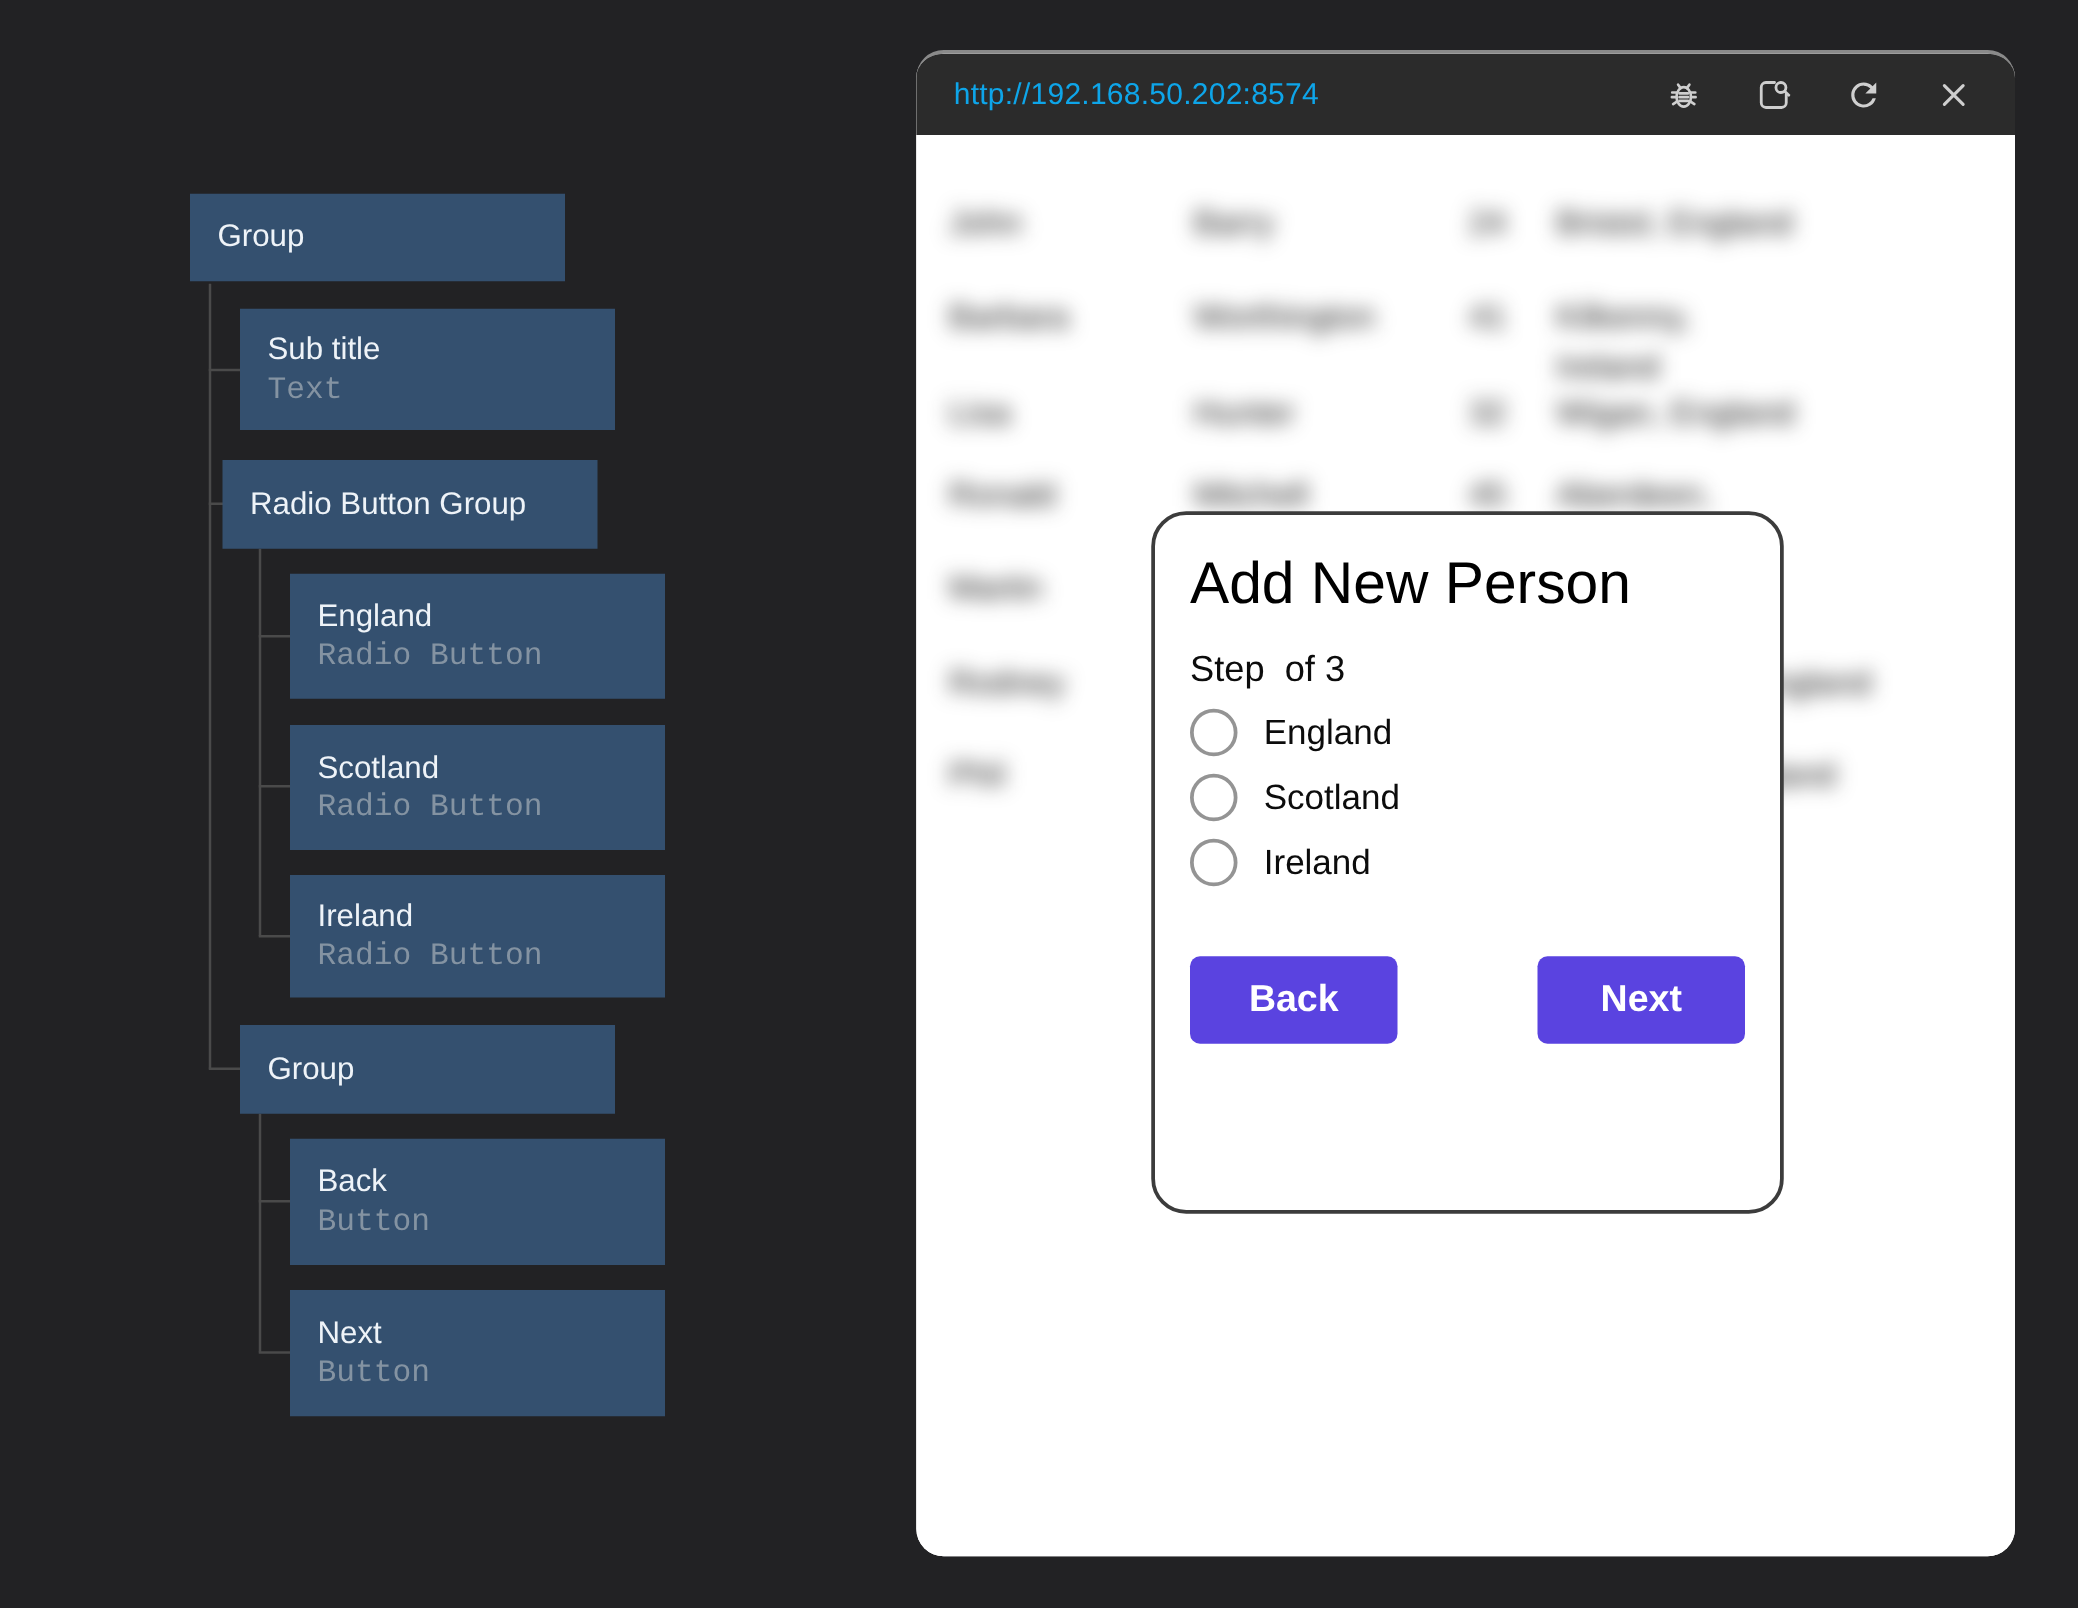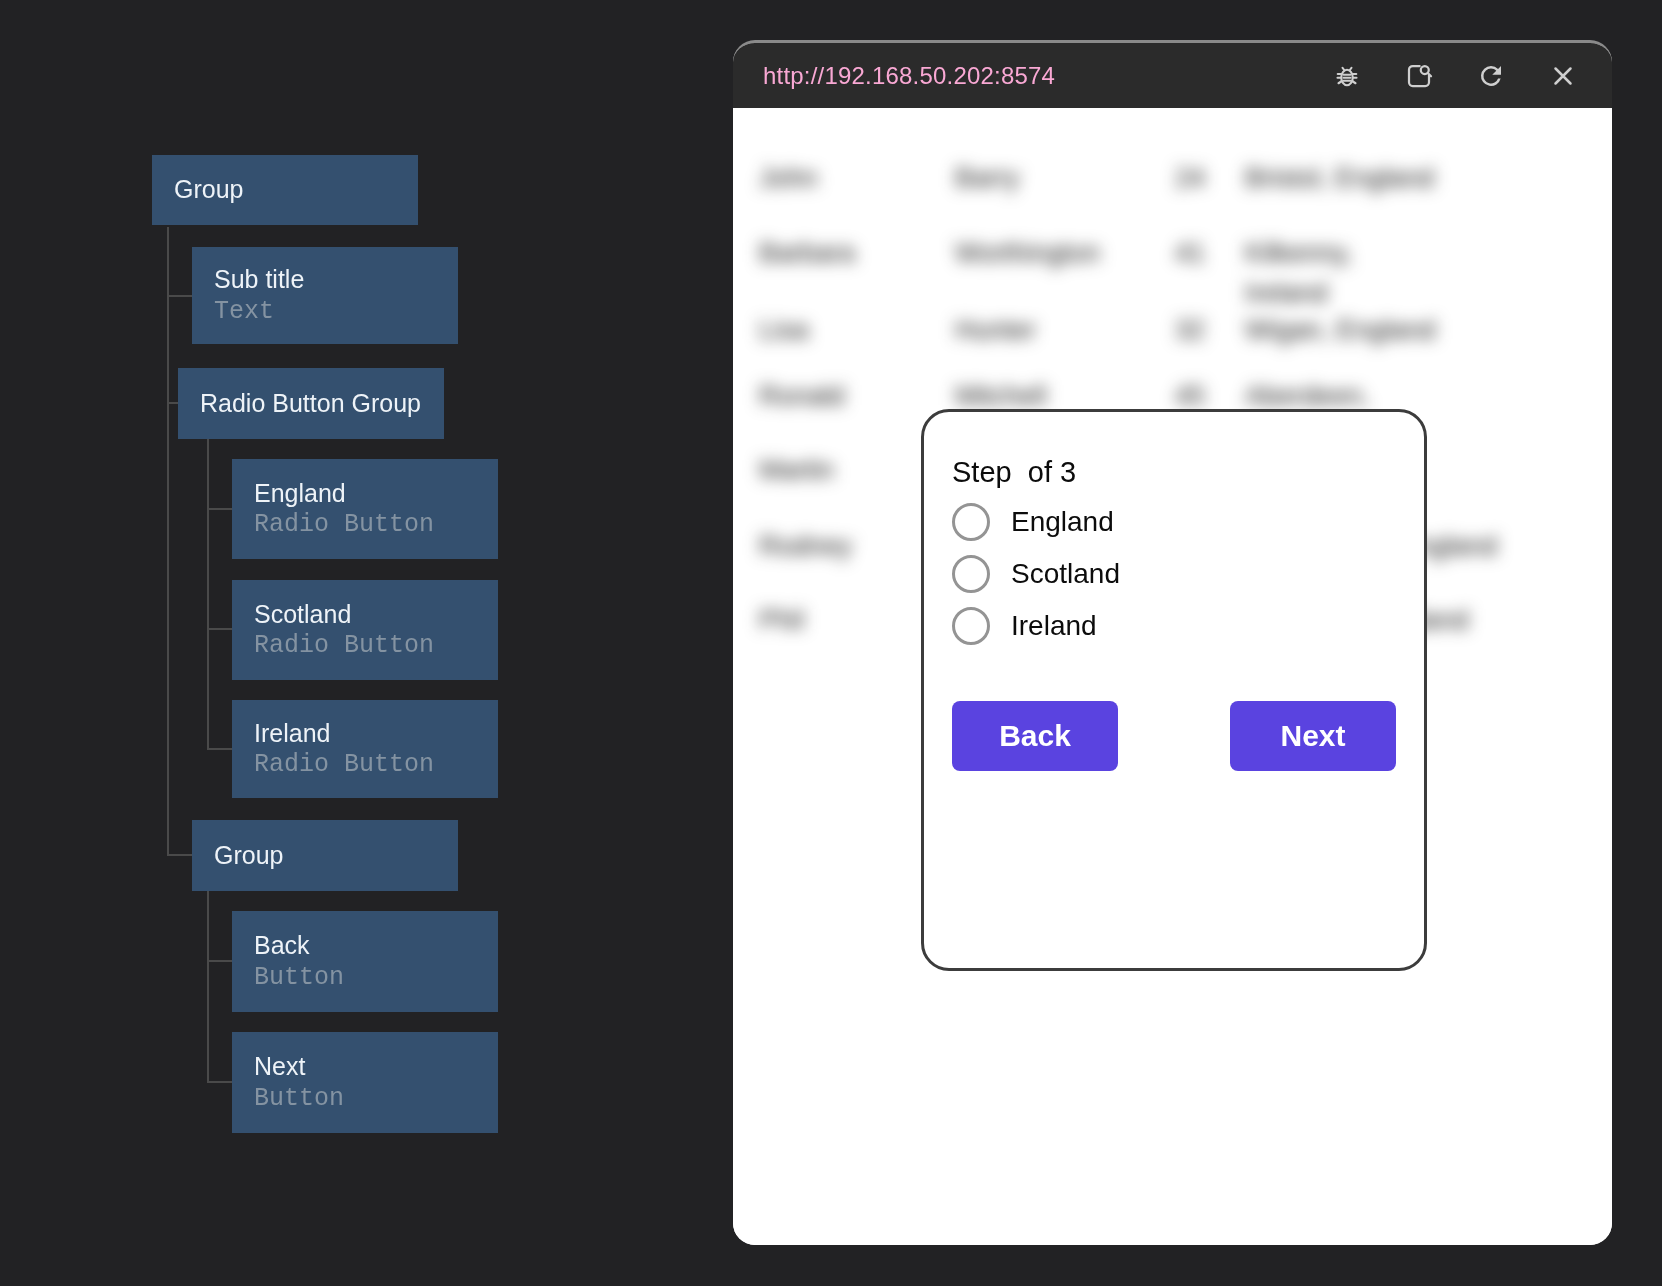--- a/index.html
+++ b/index.html
@@ -5,21 +5,21 @@
   html,body{margin:0;padding:0;background:#222224;}
   .stage{
     position:relative;width:1662px;height:1286px;overflow:hidden;
     background:#222224;font-family:"Liberation Sans",sans-serif;
   }
   
   .connector{position:absolute;background:#4a4a4a;}
   .tnode{
     position:absolute;box-sizing:border-box;background:#34506f;
     display:flex;flex-direction:column;justify-content:center;
-    padding:12px 22px;width:266px;
+    padding:12px 22px;width:300px;
   }
   .tlabel{color:#eef3f8;font-size:25px;line-height:1.25;}
   .tsub{color:#8493a2;font-size:25px;line-height:1.25;font-family:Liberation Mono, monospace;}
   .tsub:empty{display:none;}
   .n0{left:152px;top:155px;height:70px;}
   .n1{left:192px;top:247px;height:97px;}
   .n2{left:178px;top:368px;height:71px;}
   .n3{left:232px;top:459px;height:100px;}
   .n4{left:232px;top:580px;height:100px;}
   .n5{left:232px;top:700px;height:98px;}
@@ -40,21 +40,21 @@
   
   .browser{
     position:absolute;left:733px;top:40px;width:879px;height:1205px;
     border-radius:22px;background:#ffffff;box-sizing:border-box;
     border-top:3px solid #8a8a8a;overflow:hidden;
   }
   .titlebar{
     height:65px;background:#2b2b2b;display:flex;align-items:center;
     padding:0 34px 0 30px;box-sizing:border-box;
   }
-  .url{flex:1;color:#f9a8d4;font-size:24px;letter-spacing:.2px;cursor:text;}
+  .url{flex:1;color:#0ea5e9;font-size:24px;letter-spacing:.2px;cursor:text;}
   .tb-icons{display:flex;align-items:center;gap:42px;}
   .tb-btn{width:30px;height:30px;display:flex;align-items:center;justify-content:center;
     background:none;border:none;padding:0;cursor:pointer;}
   .tb-btn svg{width:30px;height:30px;display:block;}
   .page{
     position:relative;height:1140px;background:#ffffff;
   }
   
   .blurtable{
     position:absolute;inset:0;filter:blur(8px);color:#1b1b1b;
@@ -212,20 +212,21 @@
         <span class="bcell colF row4">Martin</span>
 
         <span class="bcell colF row5">Rodney</span>
         <span class="bcell colC row5">Sunderland, England</span>
 
         <span class="bcell colF row6">Phil</span>
         <span class="bcell colC row6">Liverpool, England</span>
       </div>
 
       <div class="modal">
+        <h1 class="modal-title">Add New Person</h1>
         <div class="modal-step">Step  of 3</div>
 
         <div class="opt">
           <span class="radio"></span>
           <span class="opt-label">England</span>
         </div>
         <div class="opt">
           <span class="radio"></span>
           <span class="opt-label">Scotland</span>
         </div>

